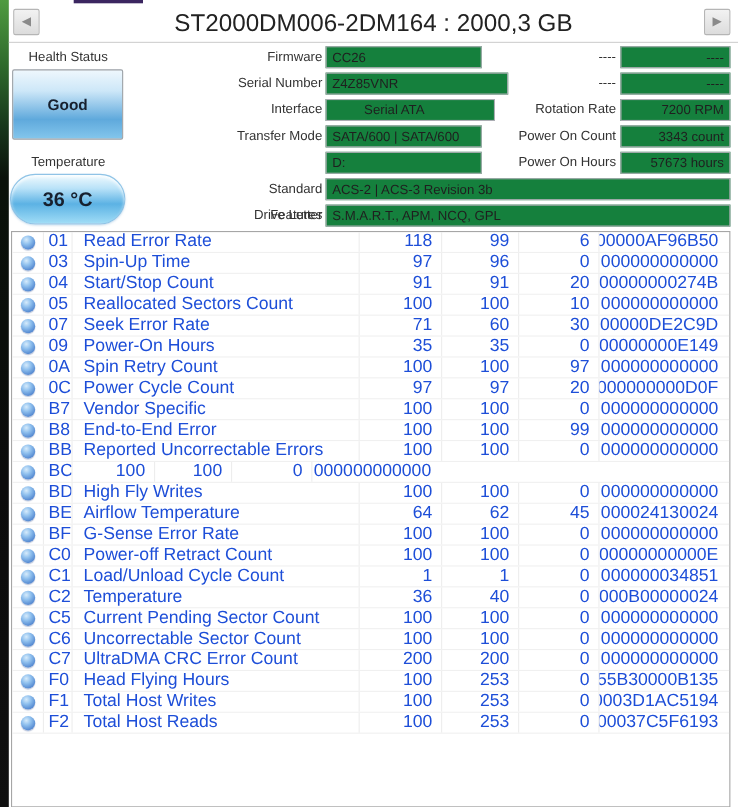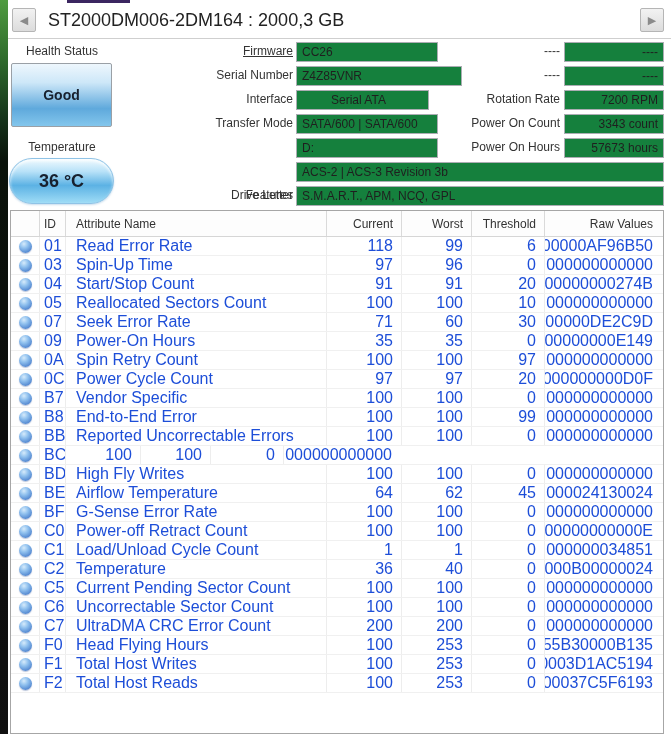--- a/index.html
+++ b/index.html
@@ -28,21 +28,21 @@
     position: absolute; top: 4px; width: 24px; height: 24px;
     background: linear-gradient(180deg, #f2f2f2, #dcdcdc);
     border: 1px solid #b5b5b5; border-radius: 2px;
     color: #8a8a8a; font-size: 11px; line-height: 22px; text-align: center;
     cursor: default; user-select: none;
   }
   .nav-btn.prev { left: 4px; }
   .nav-btn.next { right: 7px; }
   .drive-title {
     position: absolute; left: 40px; right: 40px; top: 0; height: 33px;
-    font-size: 18px; line-height: 33px; color: #222;
+    text-align: center; font-size: 22px; line-height: 33px; color: #222;
     white-space: nowrap;
   }
   .title-sep { position: absolute; left: 8px; right: 0; top: 38px; height: 1px; background: #cfcfcf; }
 
   
   .section-label {
     position: absolute; left: 8px; width: 108px; text-align: center;
     font-size: 12px; color: #333;
   }
   .health-label { top: 44px; }
@@ -130,40 +130,41 @@
 <div class="health-button">
   <span>Good</span>
 </div>
 <div class="section-label temp-label">Temperature</div>
 <div class="temp-pill">
   <span>36 °C</span>
 </div>
 
 <div id="info-fields">
     <div class="field-row" style="top: 42px;">
-      <span class="field-label" style="left: 150px; width: 143px; text-decoration: underline;">Firmware</span>
+      <span class="field-label" style="left: 150px; width: 143px;">Firmware</span>
       <div class="field-box" style="left: 296px; width: 142px;">CC26</div>
     </div>
     <div class="field-row" style="top: 66px;">
       <span class="field-label" style="left: 150px; width: 143px;">Serial Number</span>
       <div class="field-box" style="left: 296px; width: 166px;">Z4Z85VNR</div>
     </div>
     <div class="field-row" style="top: 90px;">
       <span class="field-label" style="left: 150px; width: 143px;">Interface</span>
-      <div class="field-box" style="left: 296px; width: 133px; padding-left: 34px;">Serial ATA</div>
+      <div class="field-box" style="left: 296px; width: 154px; padding-left: 34px;">Serial ATA</div>
     </div>
     <div class="field-row" style="top: 114px;">
       <span class="field-label" style="left: 150px; width: 143px;">Transfer Mode</span>
       <div class="field-box" style="left: 296px; width: 142px;">SATA/600 | SATA/600</div>
     </div>
     <div class="field-row" style="top: 138px;">
       <span class="field-label" style="left: 150px; width: 143px; margin-top: 48px;">Drive Letter</span>
       <div class="field-box" style="left: 296px; width: 142px;">D:</div>
     </div>
     <div class="field-row" style="top: 162px;">
+      <span class="field-label" style="left: 150px; width: 143px;">Standard</span>
       <div class="field-box" style="left: 296px; width: 368px;">ACS-2 | ACS-3 Revision 3b</div>
     </div>
     <div class="field-row" style="top: 186px;">
       <span class="field-label" style="left: 150px; width: 143px;">Features</span>
       <div class="field-box" style="left: 296px; width: 368px;">S.M.A.R.T., APM, NCQ, GPL</div>
     </div>
     <div class="field-row" style="top: 42px;">
       <span class="field-label" style="left: 420px; width: 140px;">----</span>
       <div class="field-box right-align" style="left: 564px; width: 100px;">----</div>
     </div>
@@ -179,29 +180,20 @@
       <span class="field-label" style="left: 420px; width: 140px;">Power On Count</span>
       <div class="field-box right-align" style="left: 564px; width: 100px;">3343 count</div>
     </div>
     <div class="field-row" style="top: 138px;">
       <span class="field-label" style="left: 420px; width: 140px;">Power On Hours</span>
       <div class="field-box right-align" style="left: 564px; width: 100px;">57673 hours</div>
     </div>
   </div>
 
 <div class="smart-table">
-  <div class="thead">
-    <div class="cell c-status"></div>
-    <div class="cell c-id">ID</div>
-    <div class="cell c-name">Attribute Name</div>
-    <div class="cell c-cur">Current</div>
-    <div class="cell c-worst">Worst</div>
-    <div class="cell c-thr">Threshold</div>
-    <div class="cell c-raw">Raw Values</div>
-  </div>
   <div class="tbody" id="smart-tbody">
       <div class="trow">
         <div class="cell c-status">
           <span class="orb"></span>
         </div>
         <div class="cell c-id">01</div>
         <div class="cell c-name">Read Error Rate</div>
         <div class="cell c-cur">118</div>
         <div class="cell c-worst">99</div>
         <div class="cell c-thr">6</div>

